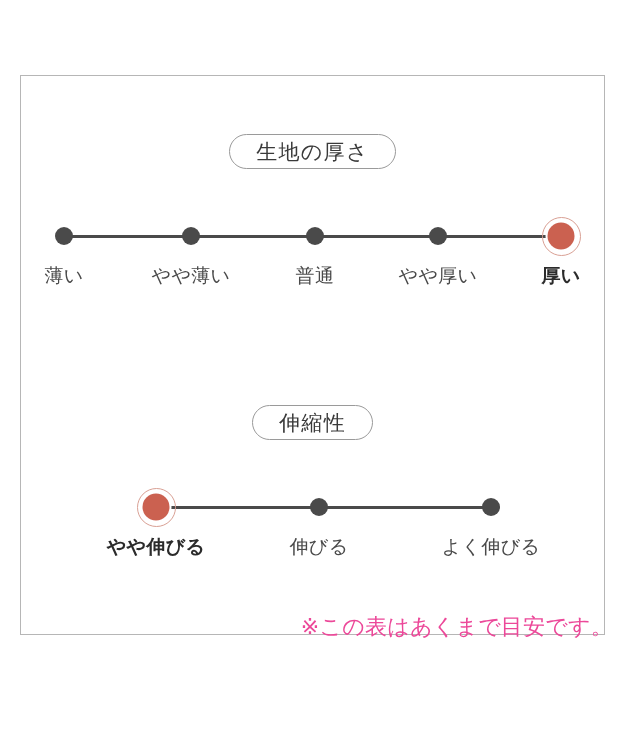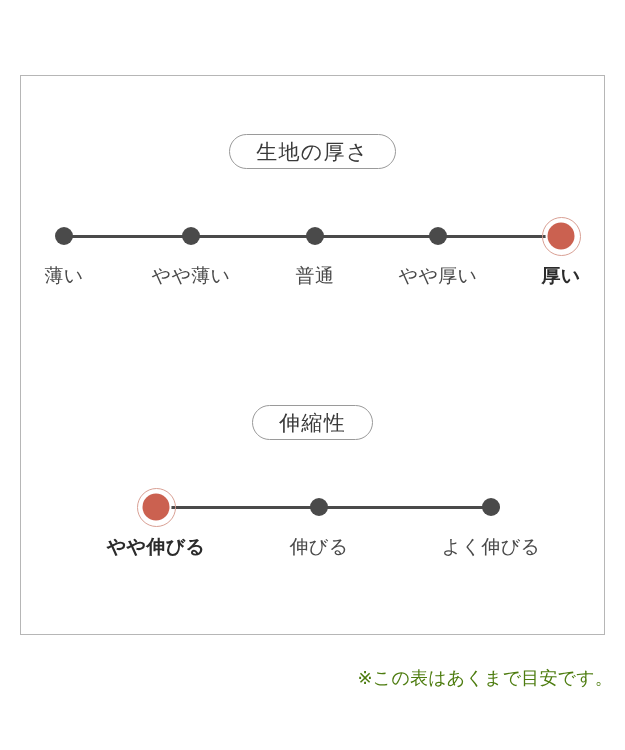--- a/index.html
+++ b/index.html
@@ -118,23 +118,23 @@
   }
   .label.selected {
     font-weight: bold;
     color: #2b2b2b;
   }
 
   
   .footnote {
     position: absolute;
     right: 12px;
-    top: 666px;
-    font-size: 18px;
-    color: #4d7c0f;
+    top: 612px;
+    font-size: 22px;
+    color: #ec4899;
     letter-spacing: 0.01em;
     white-space: nowrap;
   }
 </style>
 </head>
 <body>
 
 <div class="spec-frame">
 
   <div class="section section-stretch">

